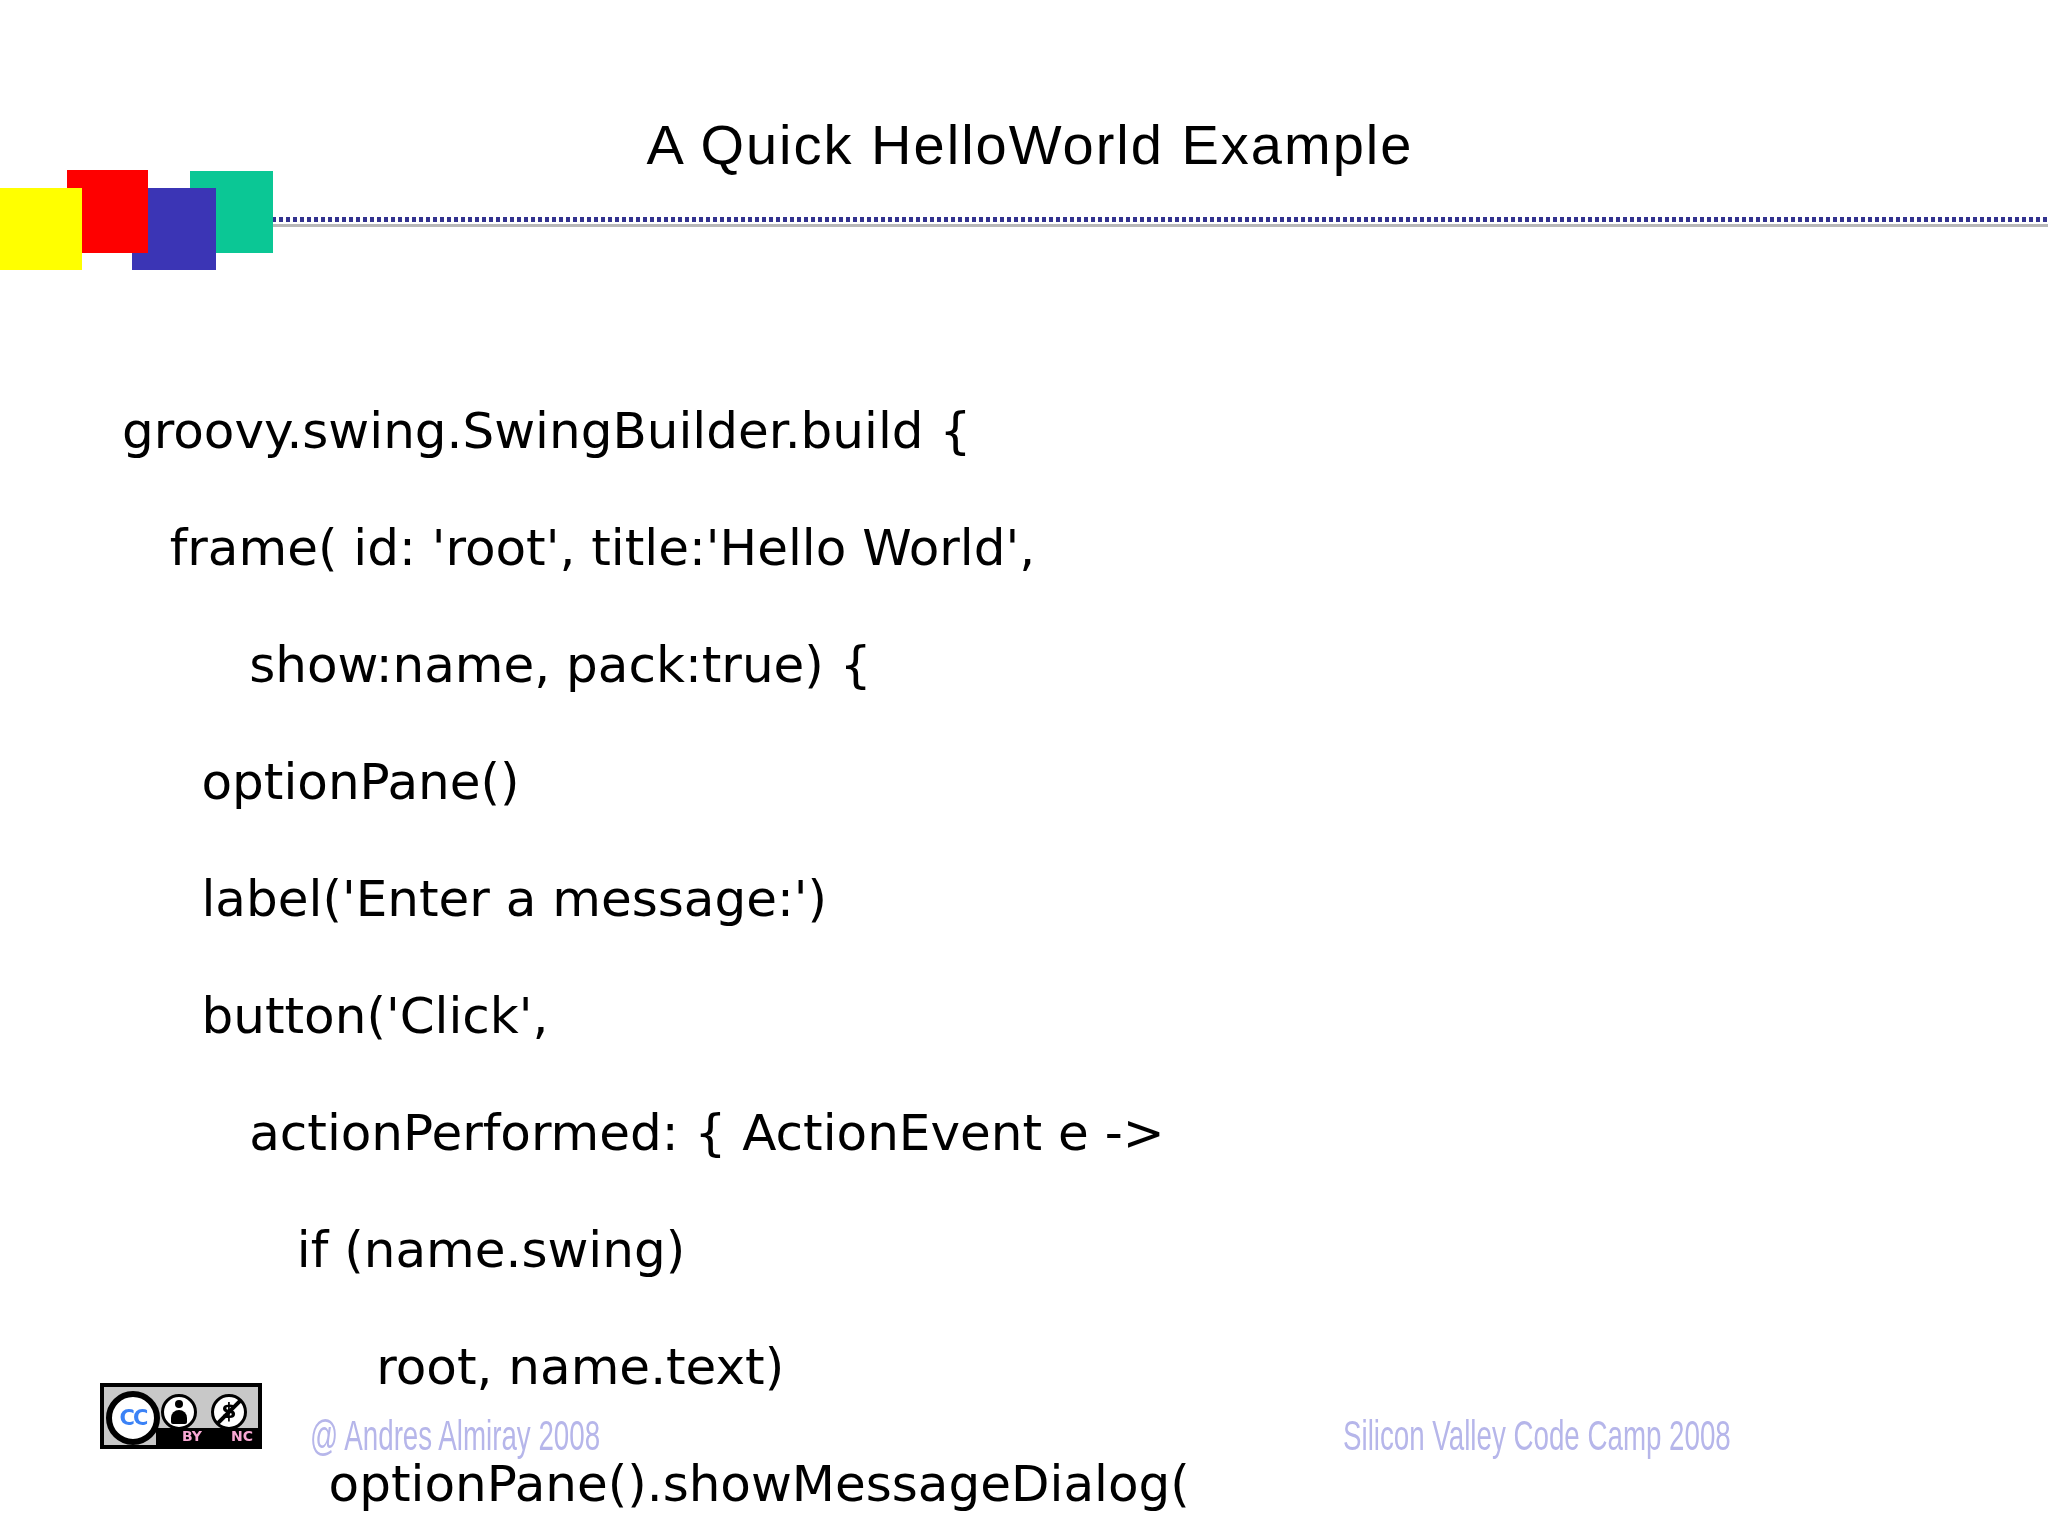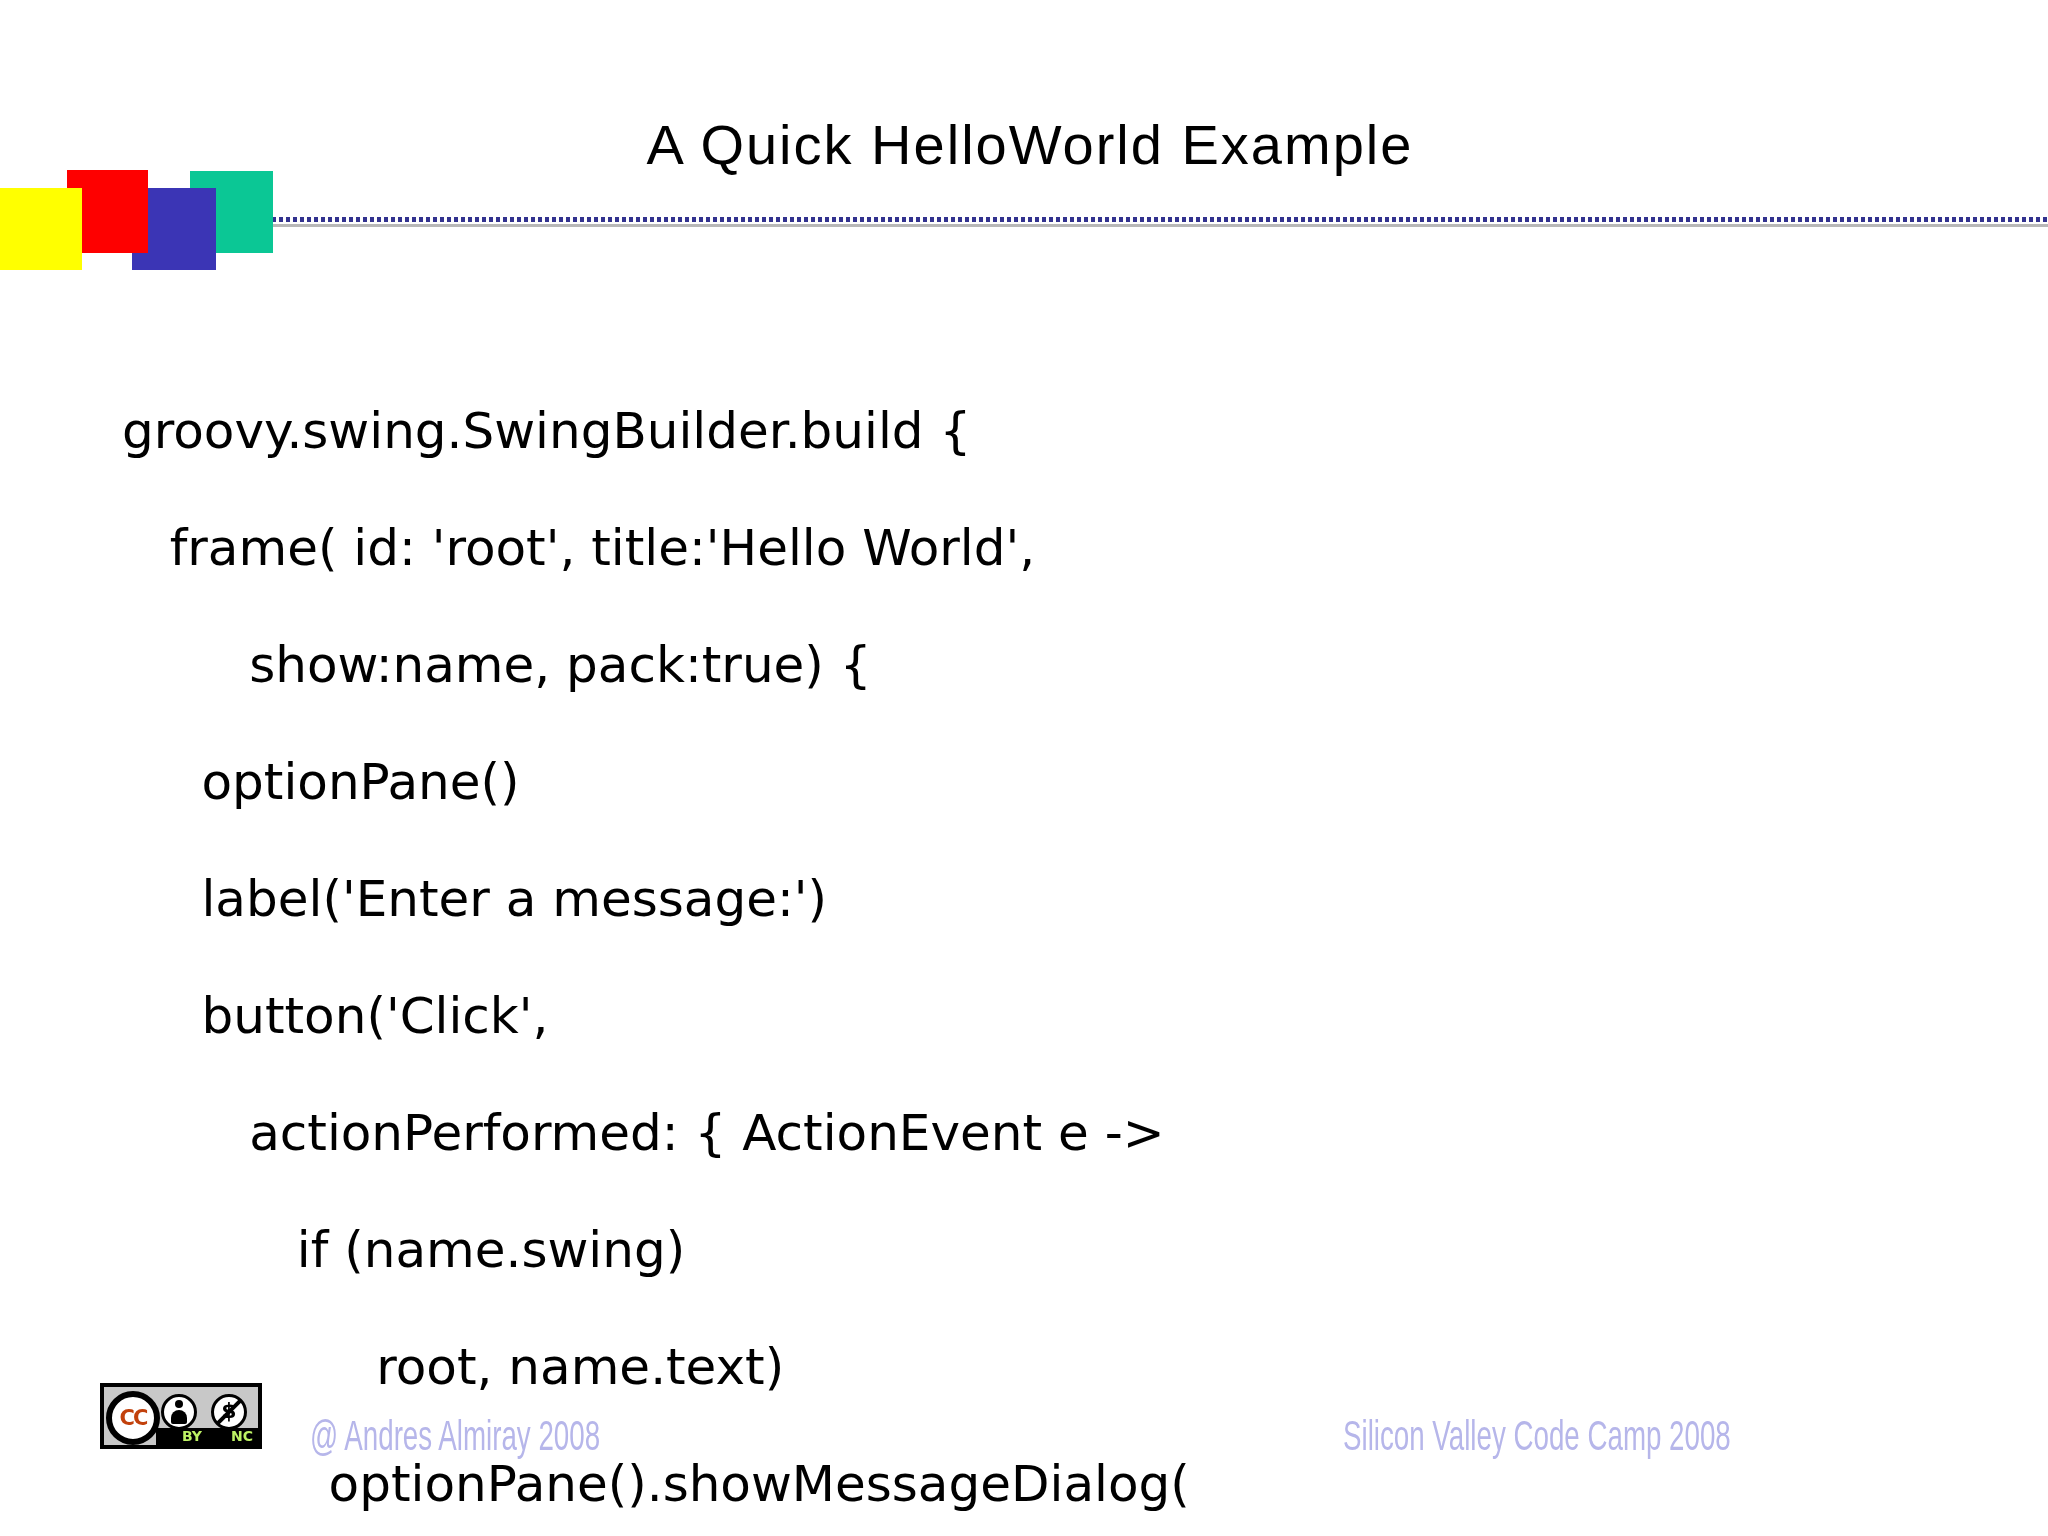--- a/index.html
+++ b/index.html
@@ -81,21 +81,21 @@
     left: 2px; top: 4px;
     width: 42px; height: 42px;
     background: #ffffff;
     border: 6px solid #000000;
     border-radius: 50%;
     display: flex; align-items: center; justify-content: center;
     font-family: "DejaVu Sans", sans-serif;
     font-weight: bold;
     font-size: 21px;
     letter-spacing: -2px;
-    color: #c2410c;
+    color: #3b82f6;
     z-index: 2;
   }
   .mini-circle {
     position: absolute;
     top: 7px;
     width: 30px; height: 30px;
     background: #ffffff;
     border: 3px solid #000000;
     border-radius: 50%;
     z-index: 2;
@@ -126,21 +126,21 @@
     position: absolute;
     left: 52px; right: 0; bottom: 0; height: 17px;
     background: #000000;
     z-index: 1;
   }
   .strip-label {
     position: absolute; top: 0;
     width: 40px; text-align: center;
     font-family: "DejaVu Sans", sans-serif;
     font-weight: bold; font-size: 14px; line-height: 17px;
-    color: #bef264;
+    color: #f9a8d4;
   }
   .by-label { left: 16px; }
   .nc-label { left: 66px; }
 </style>
 </head>
 <body>
 
 <div class="slide">
 
   <div class="logo-square sq-yellow" style="background: rgb(255, 255, 0);"></div>

